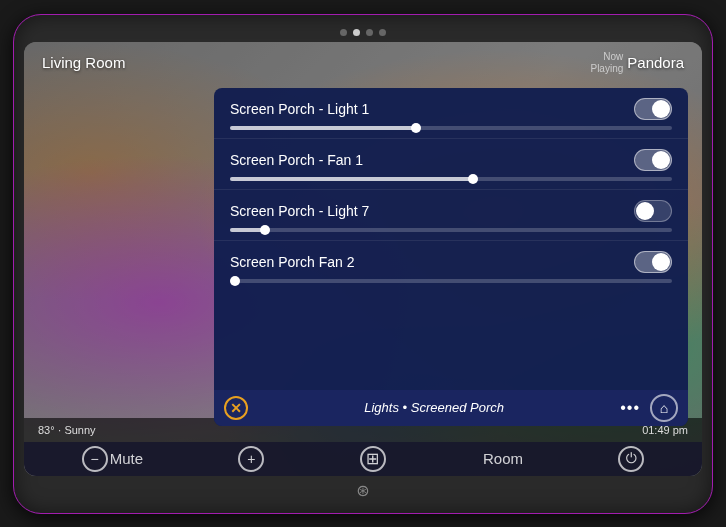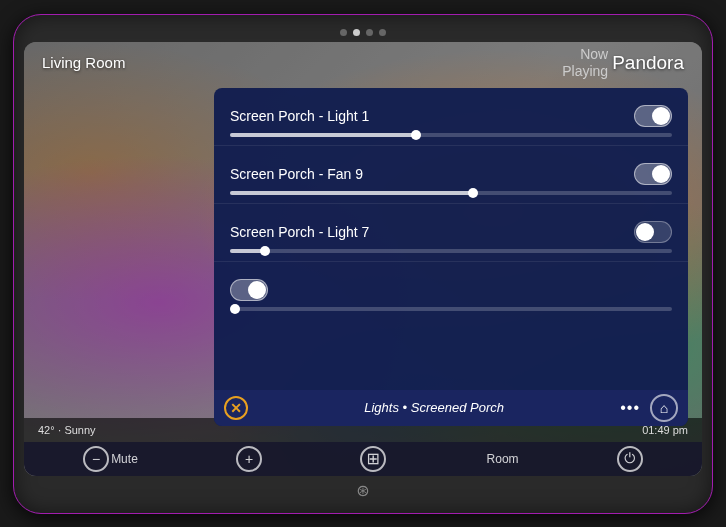--- a/index.html
+++ b/index.html
@@ -82,27 +82,27 @@
       font-weight: 500;
       text-shadow: 0 1px 3px rgba(0,0,0,0.6);
     }
     .top-bar-right {
       display: flex;
       align-items: center;
       gap: 4px;
     }
     .now-playing-label {
       color: #ccc;
-      font-size: 14px;
+      font-size: 10px;
       line-height: 1.2;
       text-align: right;
     }
     .pandora-label {
       color: #fff;
-      font-size: 19px;
+      font-size: 15px;
       font-weight: 500;
       text-shadow: 0 1px 3px rgba(0,0,0,0.6);
     }
 
     .popup-panel {
       position: absolute;
       top: 46px;
       left: 190px;
       right: 14px;
       bottom: 50px;
@@ -115,21 +115,20 @@
     }
 
     .items-list {
       flex: 1;
       overflow: hidden;
     }
 
     .list-item {
       padding: 10px 16px 8px;
       border-bottom: 1px solid rgba(255,255,255,0.08);
-      margin-top: 7px;
     }
     .list-item:last-child { border-bottom: none; }
 
     .item-top-row {
       display: flex;
       align-items: center;
       justify-content: space-between;
       margin-bottom: 6px;
     }
     .item-label {
@@ -274,21 +273,21 @@
       border-radius: 50%;
       border: 2px solid rgba(255,255,255,0.7);
       display: flex;
       align-items: center;
       justify-content: center;
       color: rgba(255,255,255,0.8);
       font-size: 14px;
     }
     .ctrl-label {
       color: rgba(255,255,255,0.8);
-      font-size: 12px;
+      font-size: 15px;
       margin-left: 2px;
     }
 
     .bottom-logo {
       text-align: center;
       padding: 5px 0 3px;
     }
     .bottom-logo-icon {
       color: #888;
       font-size: 16px;
@@ -329,21 +328,21 @@
             </div>
           </div>
           <div class="slider-track">
             <div class="slider-fill" style="width:42%;"></div>
             <div class="slider-thumb" style="left:calc(42% - 5px);"></div>
           </div>
         </div>
 
         <div class="list-item">
           <div class="item-top-row">
-            <span class="item-label">Screen Porch - Fan 9</span>
+            <span class="item-label">Screen Porch - Fan 1</span>
             <div class="toggle on">
               <div class="toggle-knob"></div>
             </div>
           </div>
           <div class="slider-track">
             <div class="slider-fill" style="width:55%;"></div>
             <div class="slider-thumb" style="left:calc(55% - 5px);"></div>
           </div>
         </div>
 
@@ -355,20 +354,21 @@
             </div>
           </div>
           <div class="slider-track">
             <div class="slider-fill" style="width:8%;"></div>
             <div class="slider-thumb" style="left:calc(8% - 5px);"></div>
           </div>
         </div>
 
         <div class="list-item">
           <div class="item-top-row">
+            <span class="item-label">Screen Porch Fan 2</span>
             <div class="toggle on">
               <div class="toggle-knob"></div>
             </div>
           </div>
           <div class="slider-track">
             <div class="slider-fill" style="width:0%;"></div>
             <div class="slider-thumb" style="left:0px;"></div>
           </div>
         </div>
 
@@ -382,21 +382,21 @@
         <div class="bottom-bar-right">
           <span class="ellipsis-btn">•••</span>
           <div class="home-btn">
             <span style="color:#fff;font-size:14px;">⌂</span>
           </div>
         </div>
       </div>
     </div>
 
     <div class="status-bar">
-      <span class="status-text">42° · Sunny</span>
+      <span class="status-text">83° · Sunny</span>
       <span class="status-text">01:49 pm</span>
     </div>
 
     <div class="bottom-controls">
       <div class="ctrl-btn">
         <div class="ctrl-circle">
           <span>−</span>
         </div>
         <span class="ctrl-label">Mute</span>
       </div>

